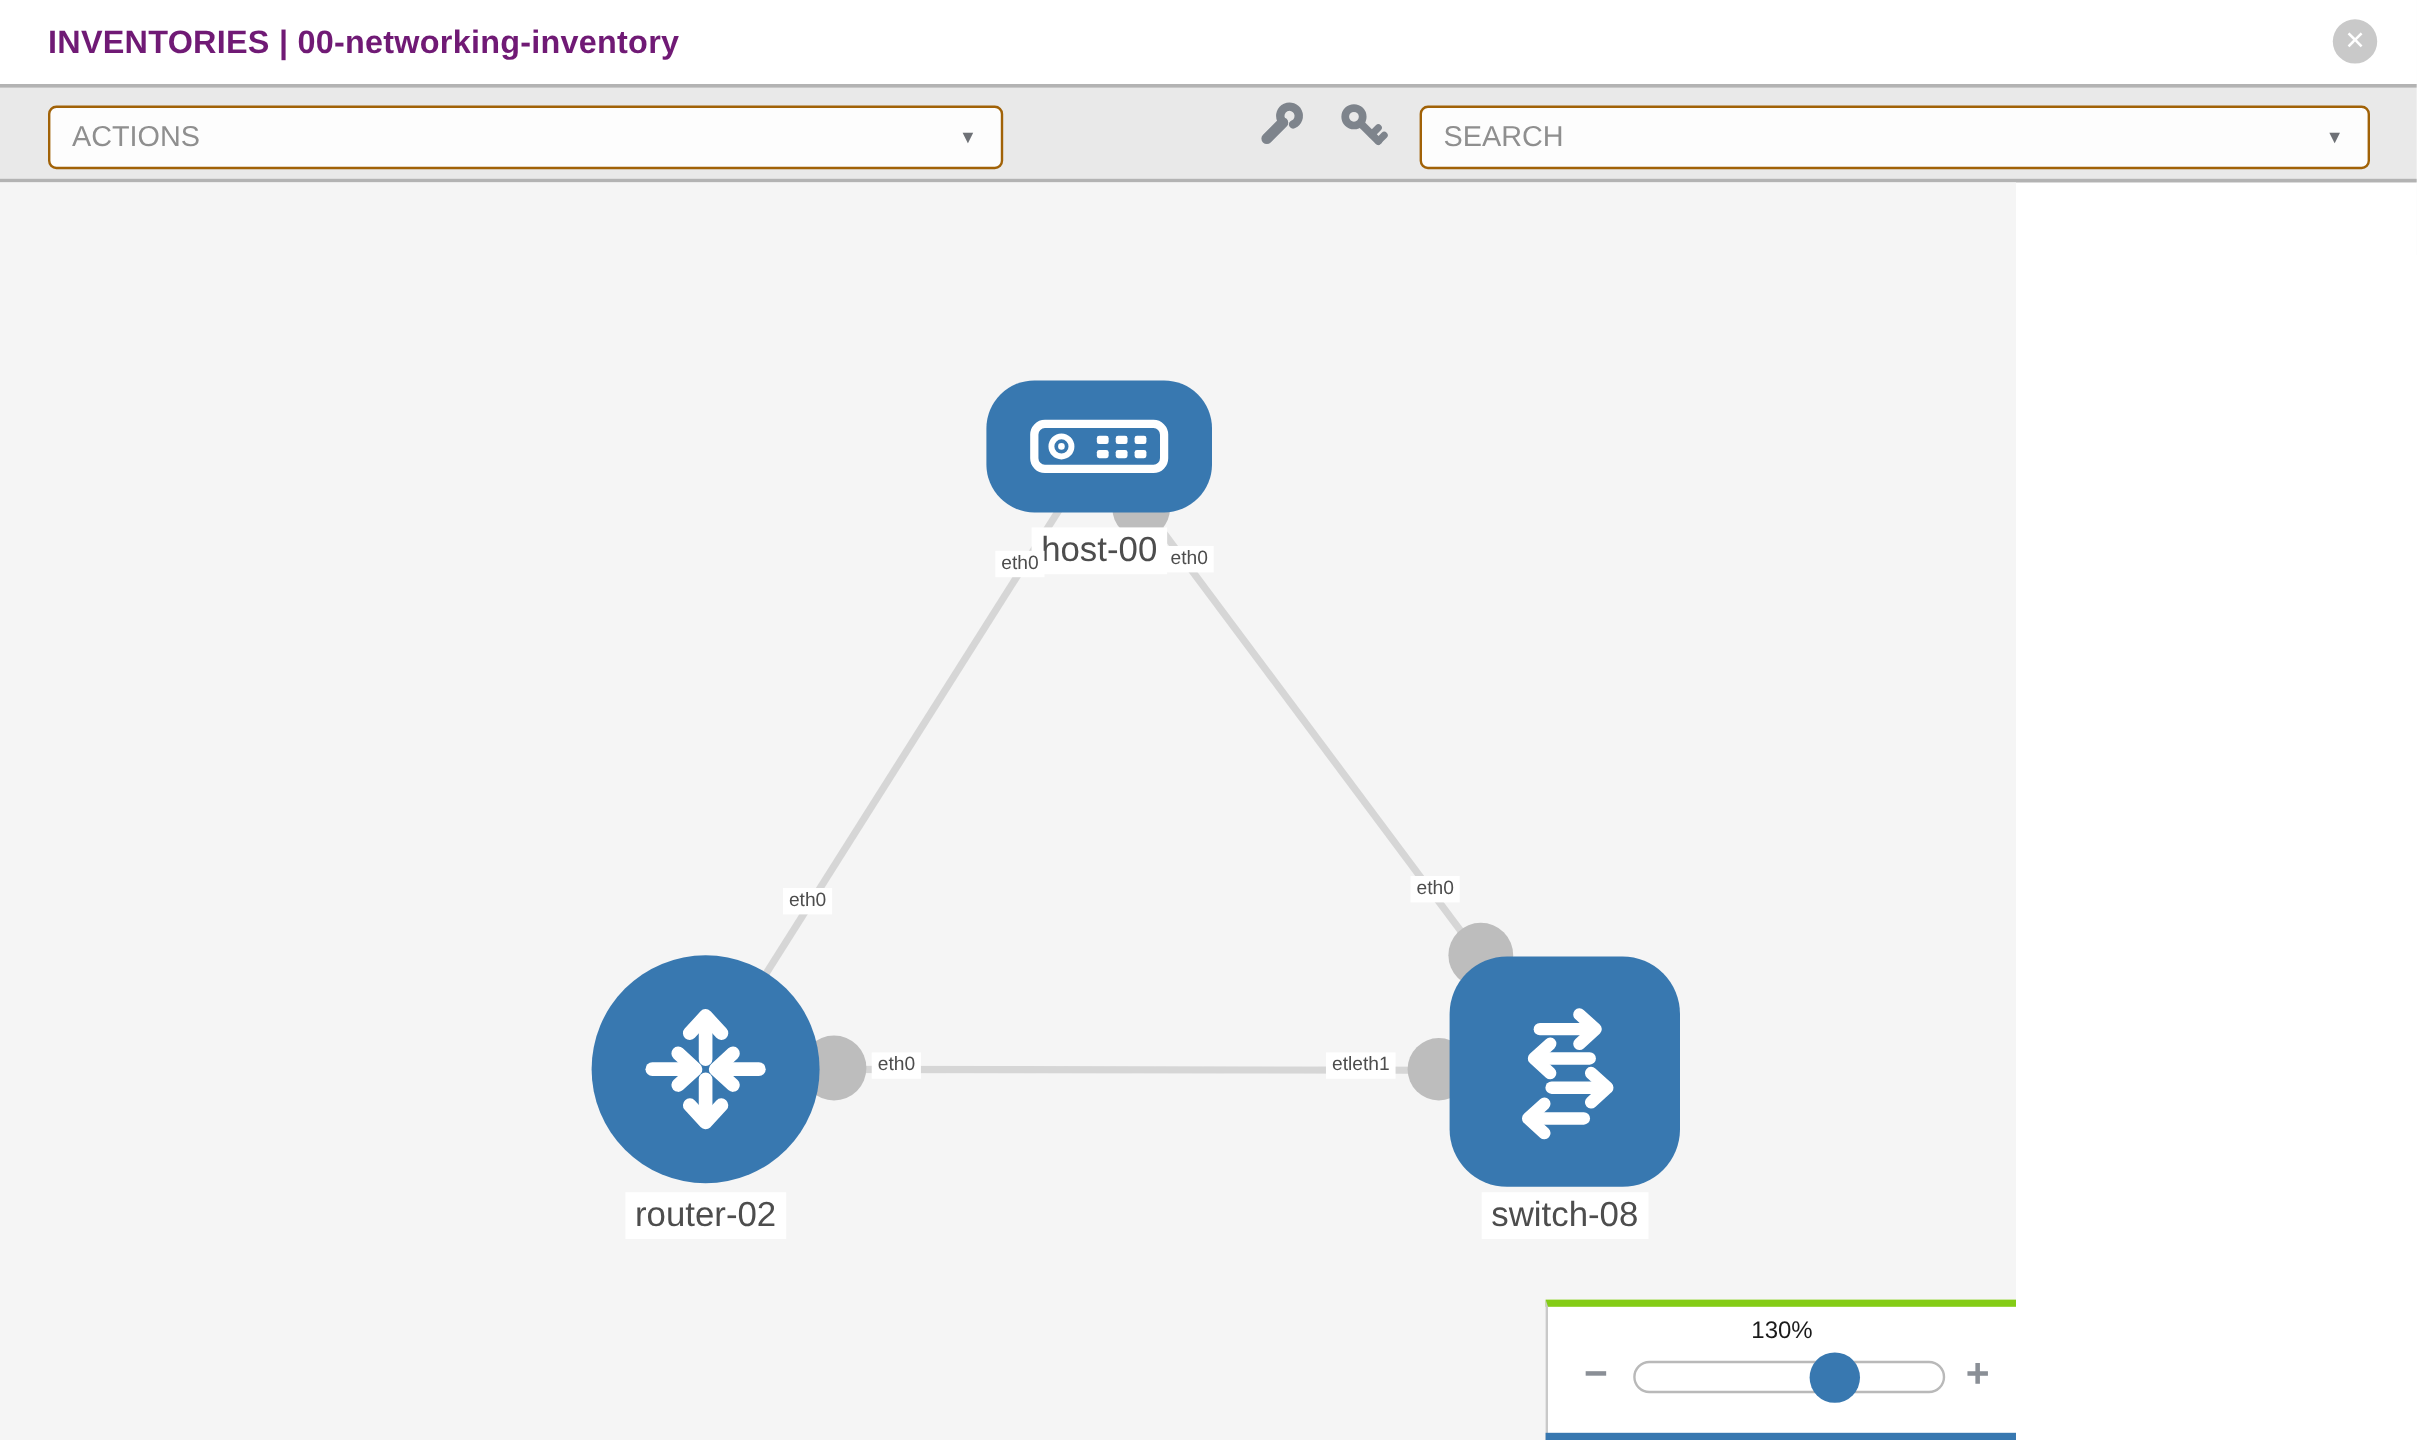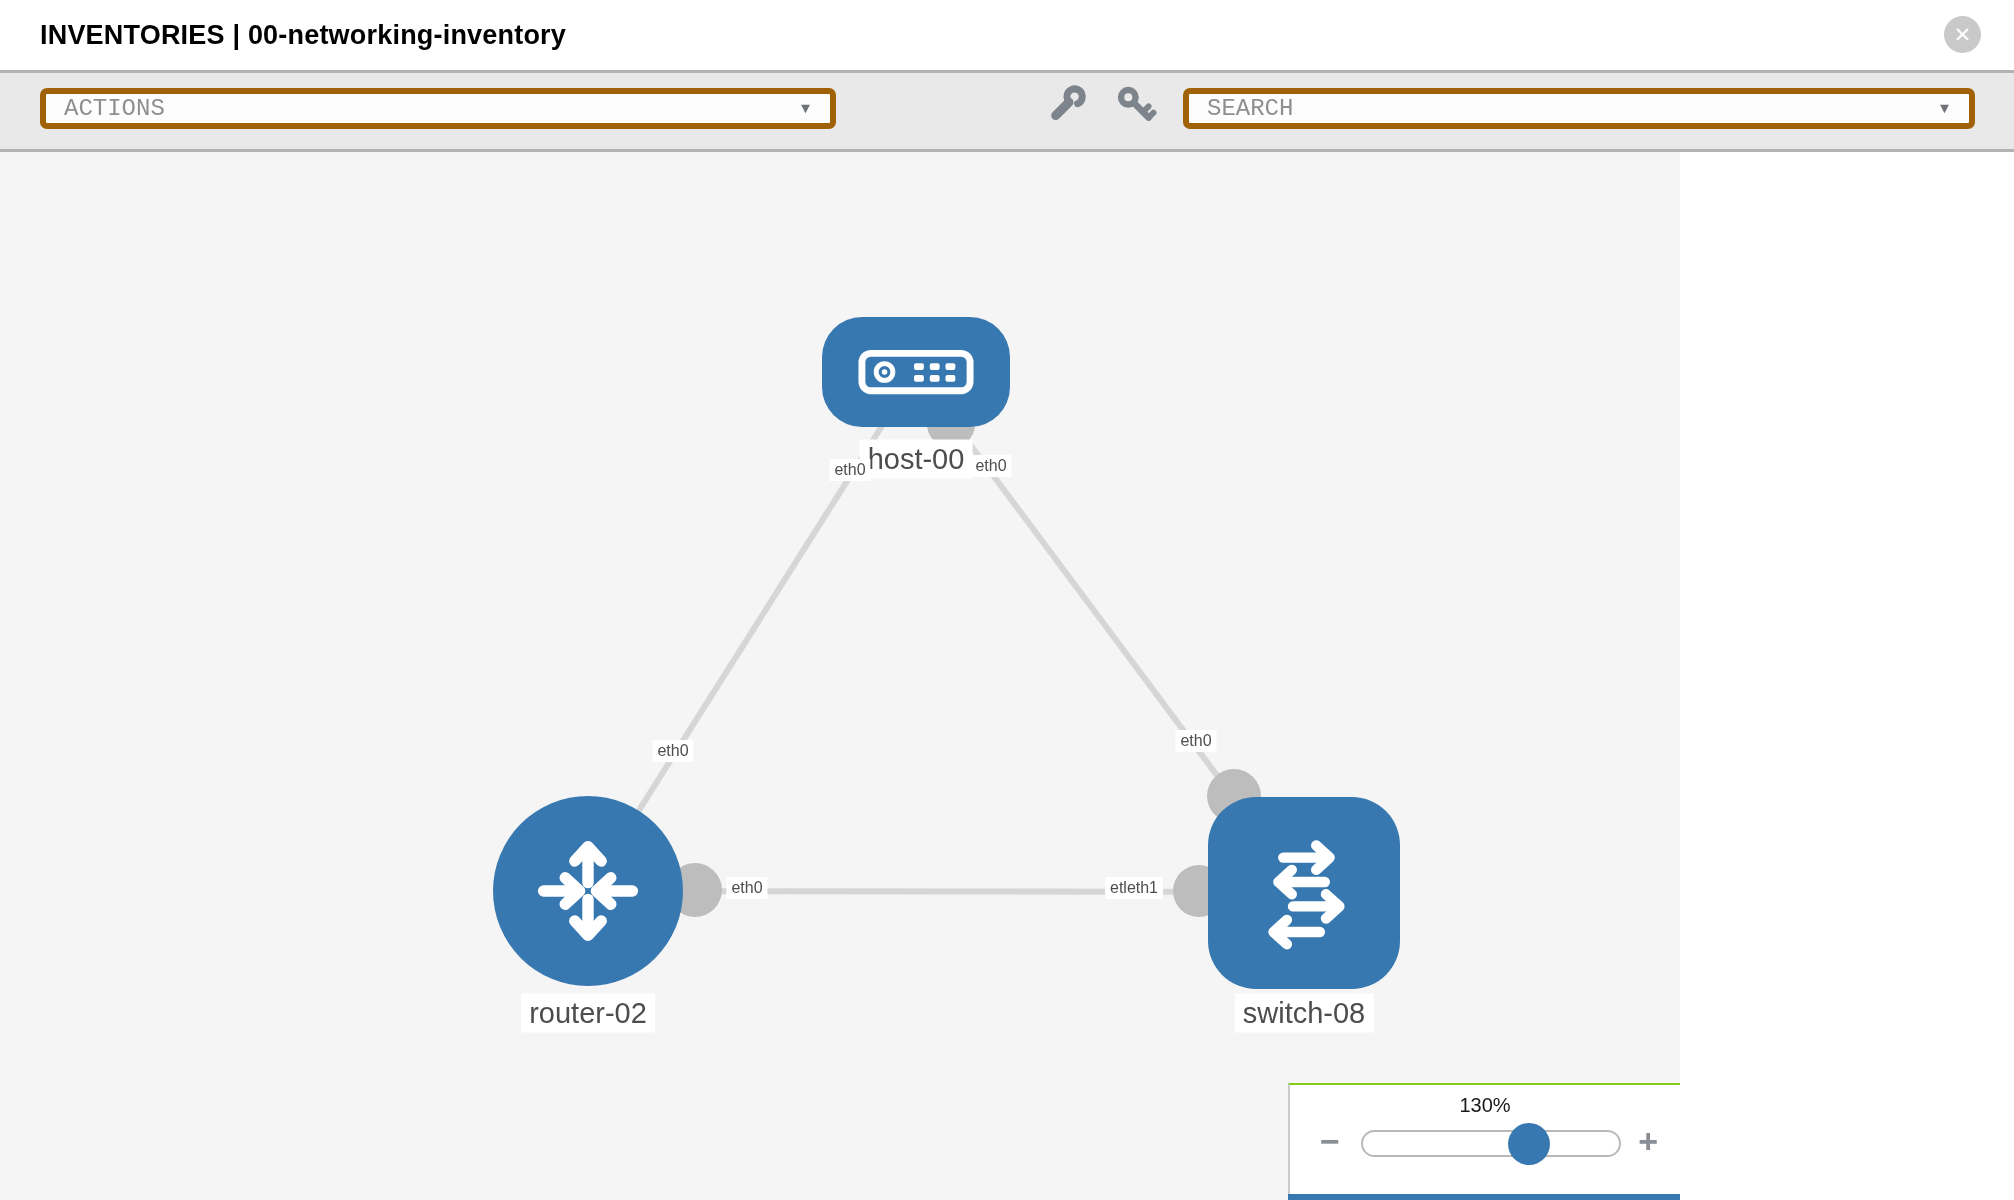--- a/index.html
+++ b/index.html
@@ -7,36 +7,36 @@
     width:2014px;height:1200px;overflow:hidden;position:relative;
     font-family:"Liberation Sans","DejaVu Sans",sans-serif;
     background:#ffffff;
   }
   
   .header{
     position:absolute;left:0;top:0;width:2014px;height:70px;background:#ffffff;
     display:flex;align-items:center;
   }
   .header-title{
-    margin-left:40px;font-size:27px;font-weight:bold;color:#000000;letter-spacing:.2px;
+    margin-left:40px;font-size:27px;font-weight:bold;color:#701a75;letter-spacing:.2px;
   }
   .close-btn{
     position:absolute;right:33px;top:16px;width:37px;height:37px;border-radius:50%;
     background:#c9c9c9;color:#ffffff;display:flex;align-items:center;justify-content:center;
     font-size:21px;font-weight:bold;cursor:pointer;
   }
   
   .toolbar{
     position:absolute;left:0;top:70px;width:2014px;height:82px;background:#e9e9e9;
     border-top:3px solid #b3b3b3;border-bottom:3px solid #b3b3b3;box-sizing:border-box;
   }
   .select-box{
-    position:absolute;top:15px;height:41px;background:#fdfdfd;border:6px solid #a16207;
+    position:absolute;top:15px;height:53px;background:#fdfdfd;border:2px solid #a16207;
     border-radius:7px;box-sizing:border-box;display:flex;align-items:center;
-    color:#8f8f8f;font-size:24px;font-family:Liberation Mono, monospace;
+    color:#8f8f8f;font-size:24px;
   }
   .select-box .box-label{margin-left:18px;}
   .select-caret{
     position:absolute;right:20px;top:50%;transform:translateY(-50%);
     font-size:15px;color:#6e7176;
   }
   .actions-box{left:40px;width:796px;}
   .search-box{left:1183px;width:792px;}
   .tool-icon{position:absolute;top:11px;width:42px;height:42px;cursor:pointer;}
   .wrench-pos{left:1048px;}
@@ -52,21 +52,21 @@
   .node-switch{left:1208px;top:645px;width:192px;height:192px;border-radius:48px;}
   .diagram-label{
     position:absolute;z-index:3;transform:translate(-50%,-50%);
     background:#ffffff;color:#4d4d4d;white-space:nowrap;
   }
   .node-label{font-size:29px;padding:3px 8px;}
   .port-label{font-size:16px;padding:2px 5px;}
   
   .zoom-panel{
     position:absolute;right:0;bottom:0;width:392px;height:117px;background:#ffffff;
-    border-top:2px solid #84cc16;border-left:2px solid #c9c9c9;box-sizing:border-box;z-index:4;
+    border-top:6px solid #84cc16;border-left:2px solid #c9c9c9;box-sizing:border-box;z-index:4;
   }
   .zoom-level{
     position:absolute;left:0;right:0;top:9px;text-align:center;
     font-size:20px;color:#1a1a1a;
   }
   .zoom-minus,.zoom-plus{
     position:absolute;top:36px;font-size:34px;font-weight:bold;color:#8a8f96;cursor:pointer;line-height:40px;
   }
   .zoom-minus{left:30px;}
   .zoom-plus{right:22px;}

